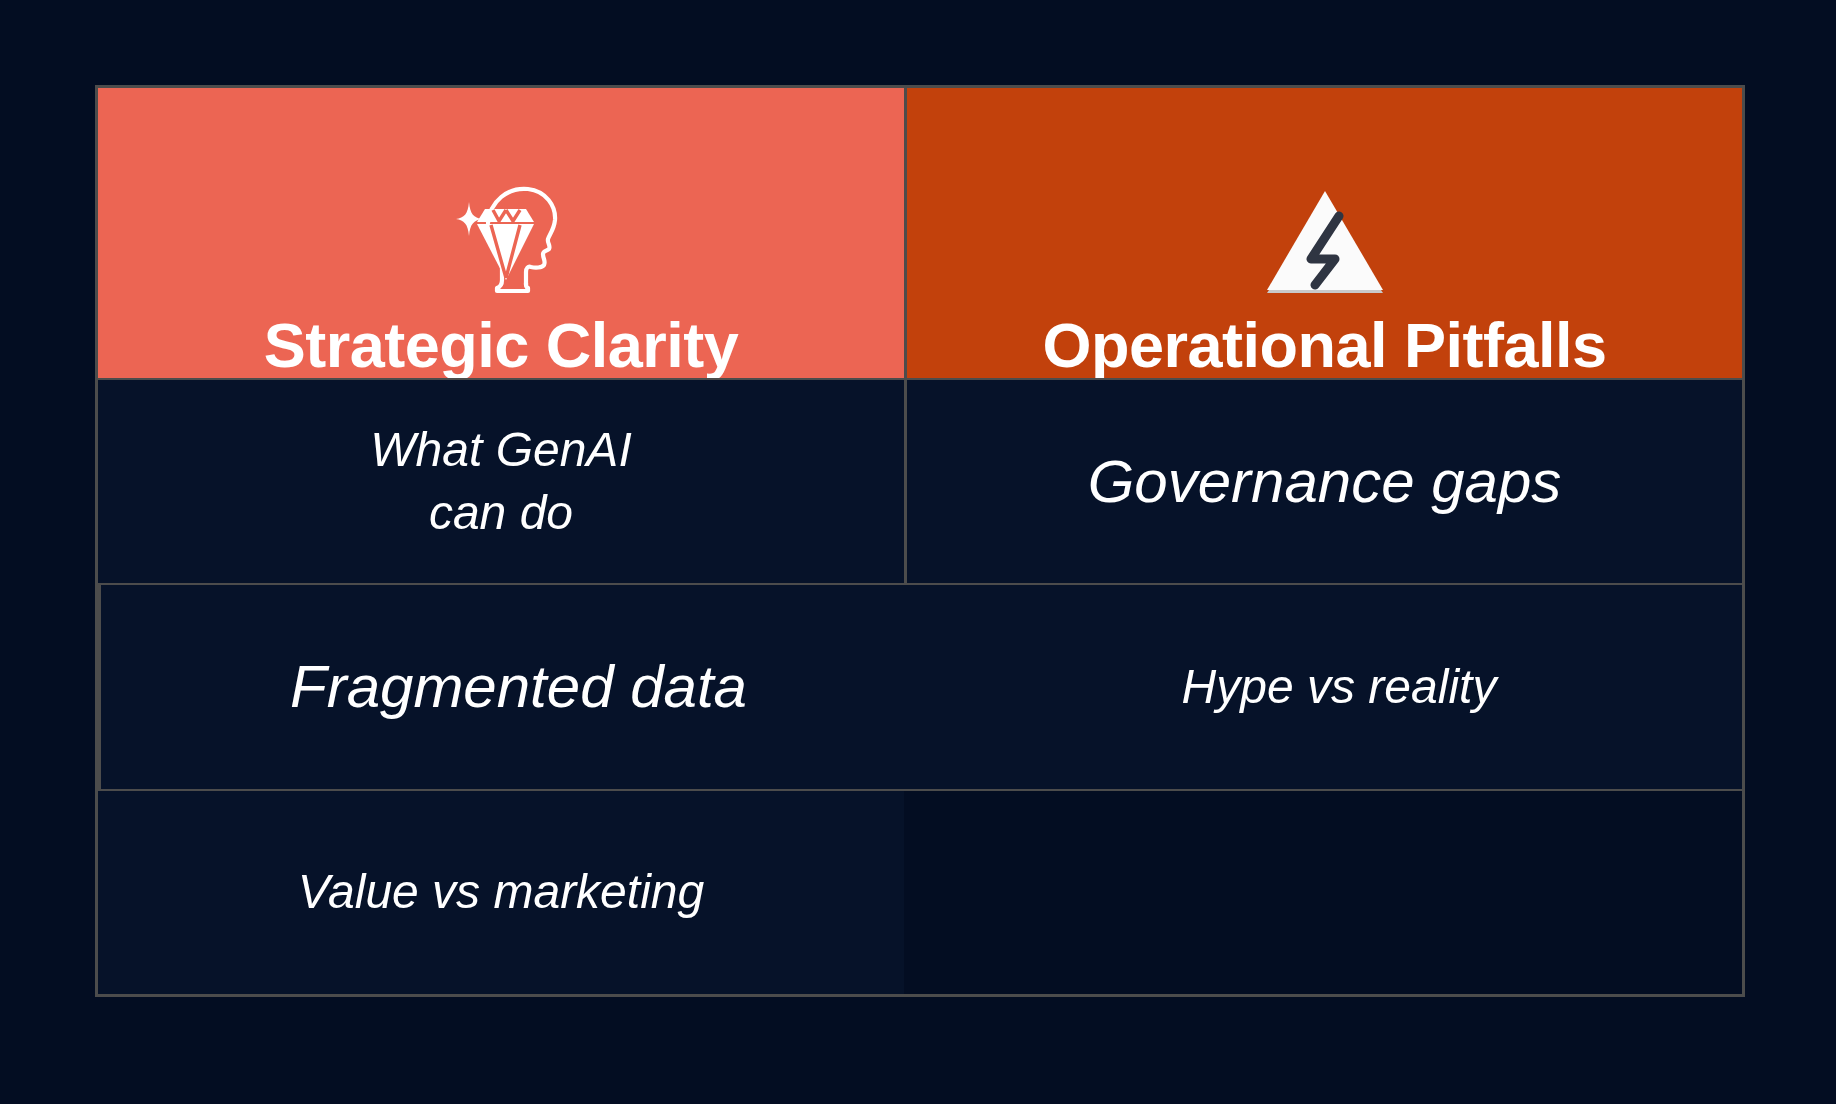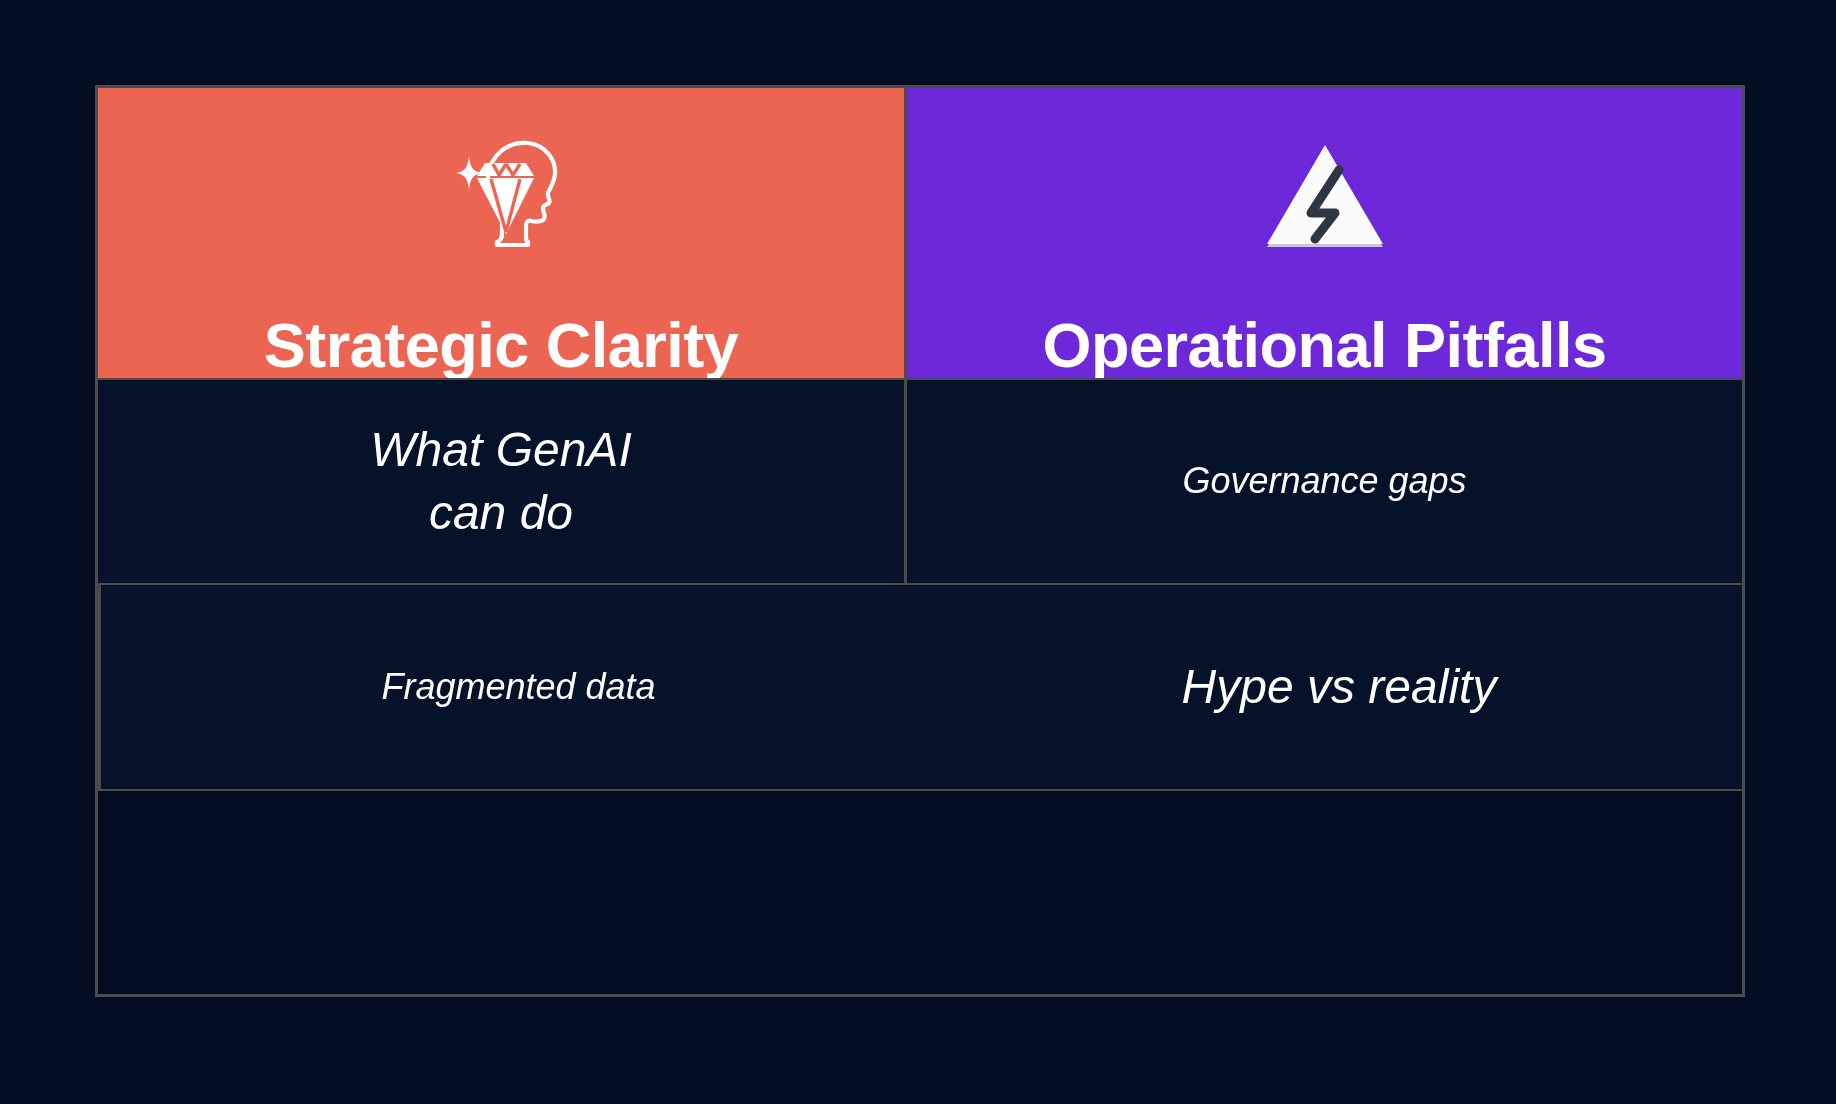--- a/index.html
+++ b/index.html
@@ -61,30 +61,30 @@
     width: 806px;
   }
 
   .col-right {
     flex: 1 1 auto;
     border-left: 3px solid #4c4c4c;
   }
 
   
   .header-cell {
-    justify-content: space-between;
+    justify-content: flex-end;
     padding-top: 36px;
   }
 
   .header-cell.strategic {
     background: #ec6553;
   }
 
   .header-cell.pitfalls {
-    background: #6d28d9;
+    background: #c2410c;
   }
 
   .header-icon {
     height: 132px;
     display: flex;
     align-items: center;
     justify-content: center;
     margin-bottom: 10px;
   }
 
@@ -109,21 +109,21 @@
     font-weight: 300;
     line-height: 1.30;
     text-align: center;
     color: #ffffff;
     padding: 0 24px;
     white-space: pre-line;
   }
 
   
   .col-right .body-text {
-    font-size: 36px;
+    font-size: 60px;
   }
 </style>
 </head>
 <body>
 
 <div id="comparison-table">
 
   <div class="table-row header-row">
 
     <div class="cell col-left header-cell strategic">
@@ -176,15 +176,18 @@
   <div class="table-row body-row">
     <div class="cell col-right body-cell">
       <div class="body-text">Fragmented data</div>
     </div>
     <div class="cell col-left body-cell">
       <div class="body-text">Hype vs reality</div>
     </div>
   </div>
 
   <div class="table-row body-row">
+    <div class="cell col-left body-cell">
+      <div class="body-text">Value vs marketing</div>
+    </div>
   </div>
 
 </div>
 
 </body></html>

